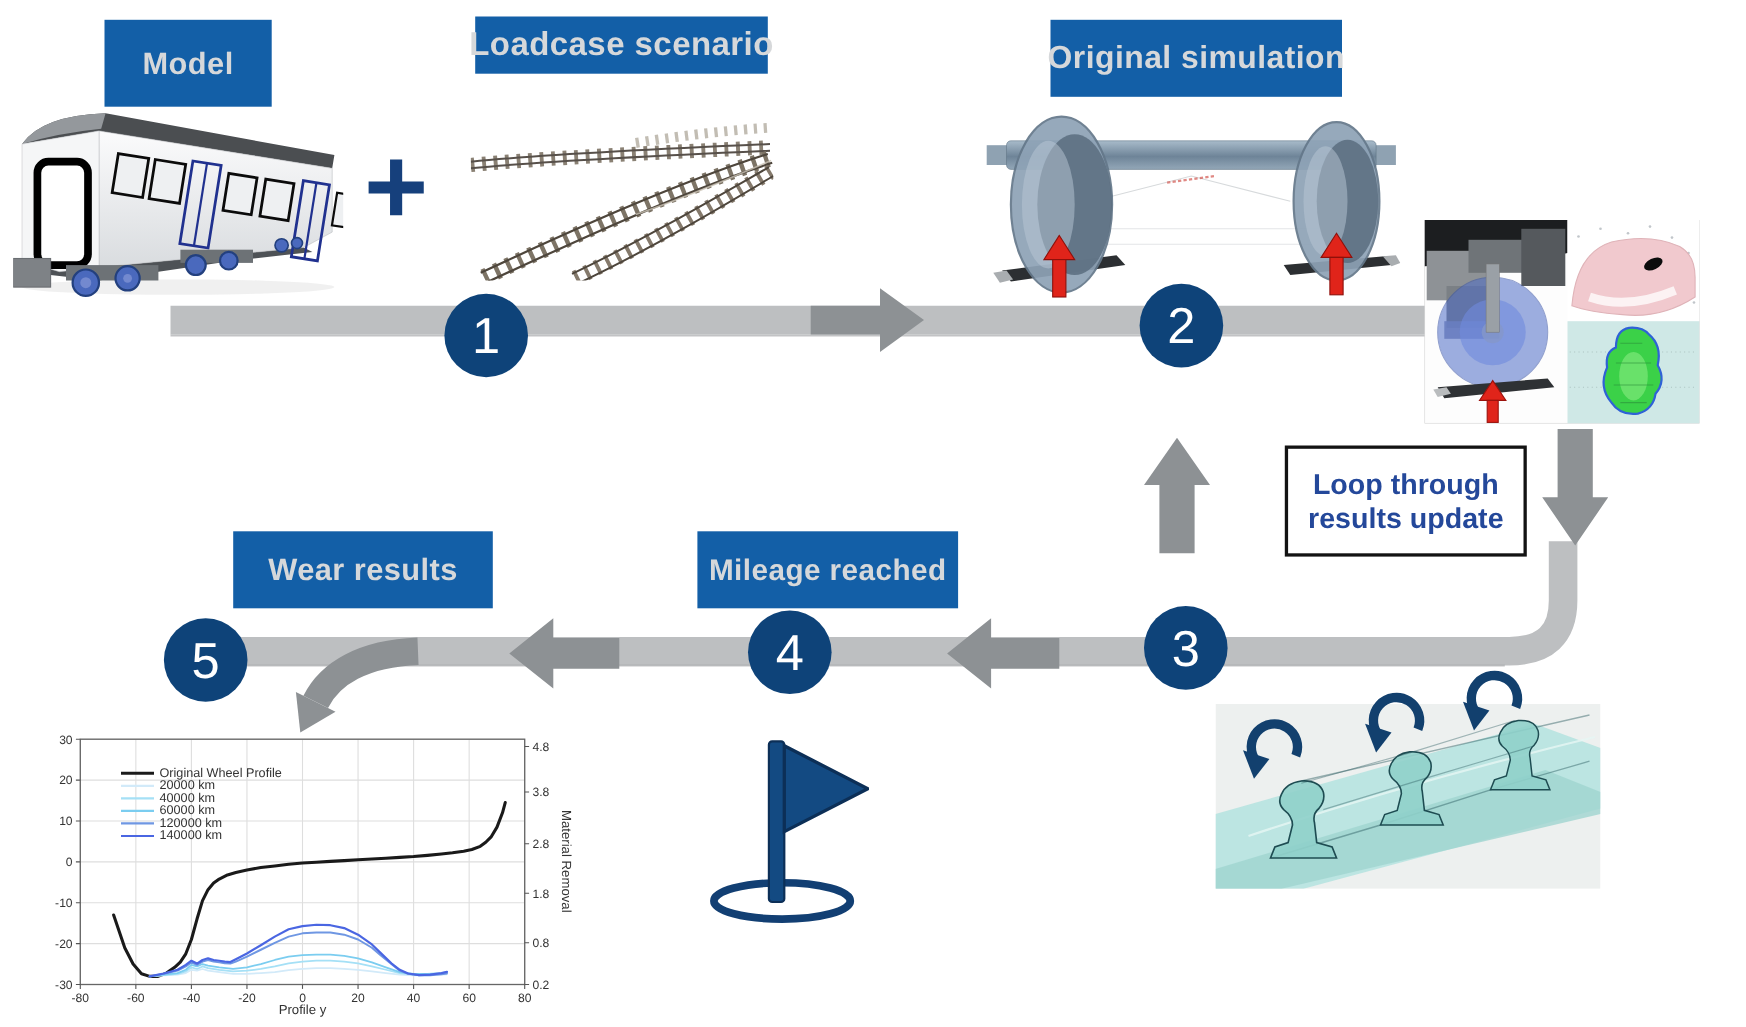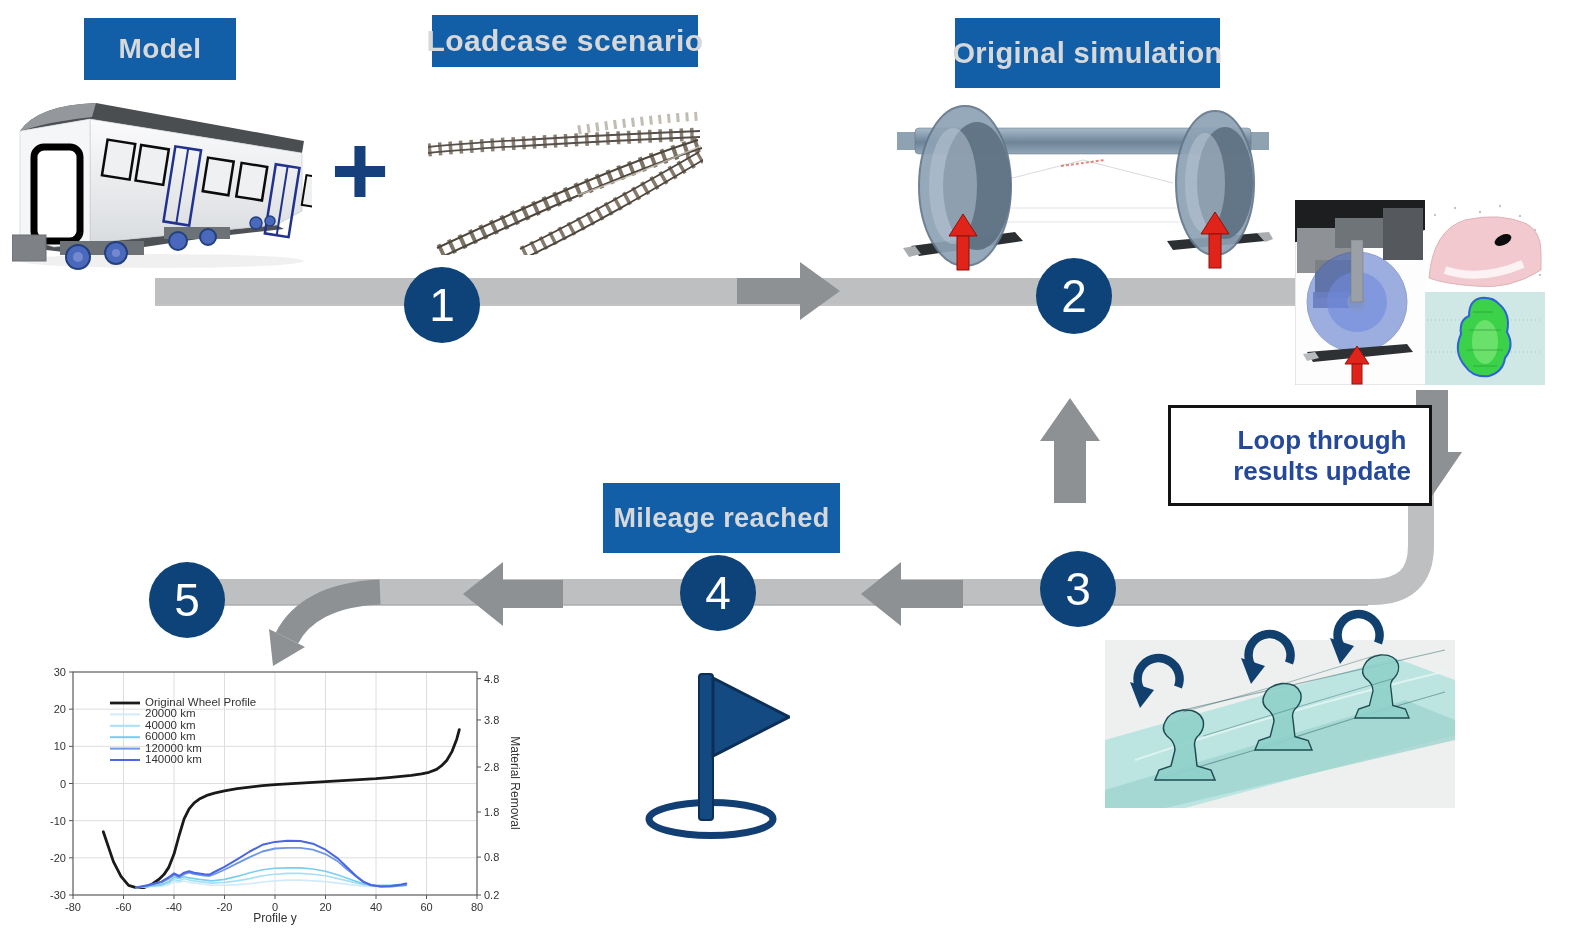--- a/index.html
+++ b/index.html
@@ -8,21 +8,21 @@
   .abs{position:absolute;}
   .label{position:absolute;background:#135fa7;color:#d6d8da;font-weight:bold;
          display:flex;align-items:center;justify-content:center;font-size:28px;
          z-index:4;letter-spacing:.4px;white-space:nowrap;}
   .step-circle{position:absolute;width:76px;height:76px;border-radius:50%;background:#0e4379;
          color:#ffffff;display:flex;align-items:center;justify-content:center;
          font-size:46px;font-weight:400;z-index:5;}
   .loop-box{position:absolute;left:1168px;top:405px;width:214px;height:95px;background:#ffffff;
          border:3px solid #131313;z-index:5;display:flex;flex-direction:column;
          align-items:center;justify-content:center;color:#24489a;font-weight:bold;
-         font-size:26px;line-height:31px;padding-left:44px;}
+         font-size:26px;line-height:31px;}
   .plus{position:absolute;left:322px;top:128px;width:76px;height:84px;color:#16407c;
         font-size:100px;font-weight:bold;display:flex;align-items:center;justify-content:center;
         z-index:3;}
   svg{display:block;}
 </style>
 </head>
 <body>
 
 <div id="page">
 
@@ -289,24 +289,25 @@
         <text font-family="&quot;Liberation Sans&quot;,sans-serif" font-size="11.5" fill="#333" x="97" y="70.8">40000 km</text>
         <line x1="62" y1="79.2" x2="92" y2="79.2" stroke="#7bcdf0" stroke-width="2"></line>
         <text font-family="&quot;Liberation Sans&quot;,sans-serif" font-size="11.5" fill="#333" x="97" y="82.2">60000 km</text>
         <line x1="62" y1="90.60000000000001" x2="92" y2="90.60000000000001" stroke="#6f97e3" stroke-width="2"></line>
         <text font-family="&quot;Liberation Sans&quot;,sans-serif" font-size="11.5" fill="#333" x="97" y="93.60000000000001">120000 km</text>
         <line x1="62" y1="102.00000000000001" x2="92" y2="102.00000000000001" stroke="#4a66e2" stroke-width="2"></line>
         <text font-family="&quot;Liberation Sans&quot;,sans-serif" font-size="11.5" fill="#333" x="97" y="105.00000000000001">140000 km</text>
       </svg>
   </div>
 
-  <div class="label" style="left:84px;top:18px;width:152px;height:62px;">Model</div>
+  <div class="label" style="left:95px;top:18px;width:152px;height:79px;">Model</div>
   <div class="label" style="left:432px;top:15px;width:266px;height:52px;font-size:30px;">Loadcase scenario</div>
   <div class="label" style="left:955px;top:18px;width:265px;height:70px;font-size:29px;">Original simulation</div>
-  <div class="label" style="left:603px;top:483px;width:237px;height:70px;font-size:27px;">Mileage reached</div>
+  <div class="label" style="left:212px;top:483px;width:236px;height:70px;">Wear results</div>
+  <div class="label" style="left:634px;top:483px;width:237px;height:70px;font-size:27px;">Mileage reached</div>
 
   <div class="loop-box">
     <span>Loop through</span>
     <span>results update</span>
   </div>
 
   <div class="step-circle" style="left:404px;top:267px;">1</div>
   <div class="step-circle" style="left:1036px;top:258px;">2</div>
   <div class="step-circle" style="left:1040px;top:551px;">3</div>
   <div class="step-circle" style="left:680px;top:555px;">4</div>

